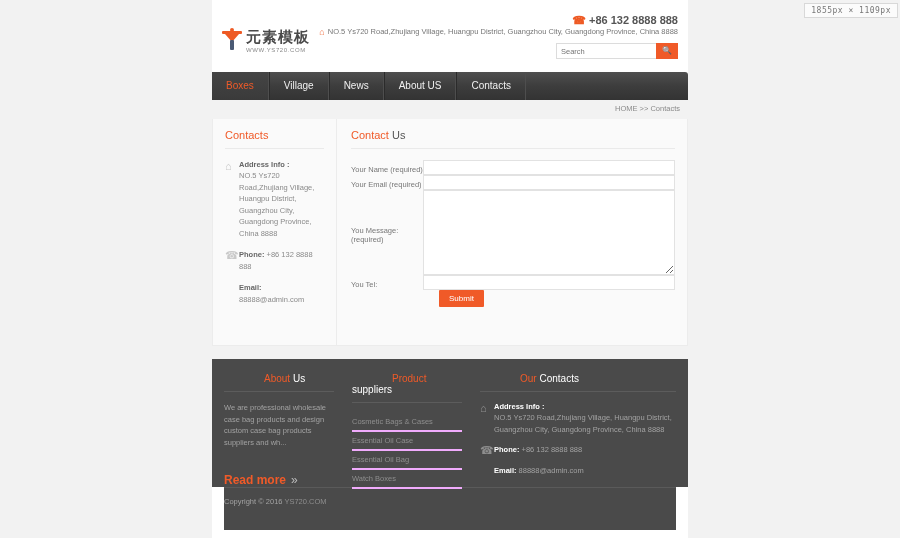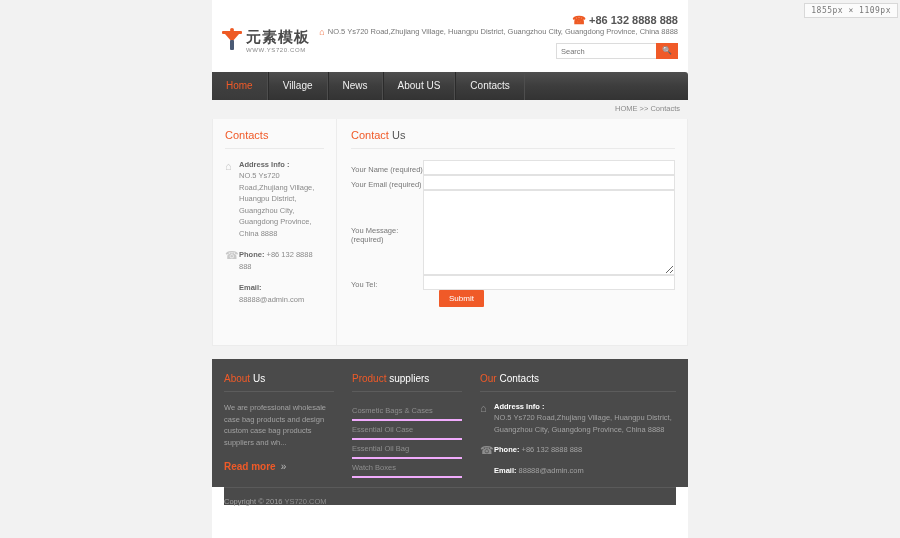--- a/index.html
+++ b/index.html
@@ -336,30 +336,30 @@
   .f-col-2 { width: 128px; padding-right: 18px; }
   .f-col-3 { flex: 1; }
   .f-title {
     font-size: 10px;
     color: #fff;
     padding-bottom: 7px;
     border-bottom: 1px solid #5c5c5c;
     margin-bottom: 10px;
     font-weight: normal;
   }
-  .f-title .o { color: #f05a28; }
+  .f-title .o { color: #f05a28; margin-left: 40px; }
   .f-text {
     font-size: 7.5px;
     color: #a2a2a2;
     line-height: 11.5px;
   }
   .f-readmore {
     display: inline-block;
-    margin-top: 13px;
-    font-size: 10px;
+    margin-top: 25px;
+    font-size: 12px;
     color: #f05a28;
     font-weight: bold;
     cursor: pointer;
   }
   .f-readmore .arw { color: #bbb; margin-left: 5px; font-weight: normal; }
   .f-nav-item {
     font-size: 7.5px;
     color: #8e8e8e;
     padding: 4px 0 4px 0;
     border-bottom: 2px solid #f0abfc;
@@ -387,21 +387,21 @@
     display: block;
   }
   .f-info-line { font-size: 7.5px; color: #a2a2a2; line-height: 12px; }
   .f-info-line b { color: #fff; }
 
   .copyright-bar {
     background: #4a4a4a;
     border-top: 1px solid #5a5a5a;
     margin: 0 12px;
     padding: 9px 0 0 0;
-    height: 18px;
+    height: 43px;
     box-sizing: border-box;
   }
   .copyright {
     font-size: 7.5px;
     color: #a2a2a2;
   }
   .copyright .site { color: #8e8e8e; }
 </style>
 </head>
 <body>
@@ -435,21 +435,21 @@
 
     <div class="search-wrap">
       <input class="search-input" type="text" placeholder="Search" style="">
       <button class="search-btn">
         <span>🔍</span>
       </button>
     </div>
   </div>
 
   <div class="nav">
-    <div class="nav-item active">Home</div>
+    <div class="nav-item active">Boxes</div>
     <div class="nav-item">Village</div>
     <div class="nav-item">News</div>
     <div class="nav-item">About US</div>
     <div class="nav-item">Contacts</div>
   </div>
 
   <div class="breadcrumb-bar">
     <div class="breadcrumb">HOME &gt;&gt; Contacts</div>
   </div>
 

